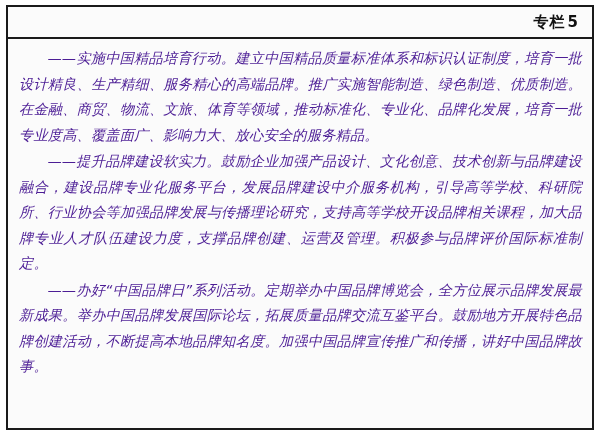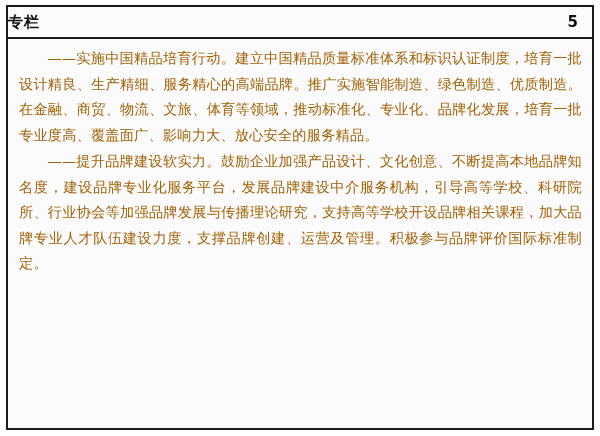--- a/index.html
+++ b/index.html
@@ -24,21 +24,21 @@
     background: #fbfbfb;
     display: flex;
     flex-direction: column;
   }
   #title-bar {
     flex: 0 0 auto;
     height: 30px;
     border-bottom: 2px solid #1a1a1a;
     display: flex;
     align-items: center;
-    justify-content: space-between;
+    justify-content: flex-end;
     background: #fbfbfb;
   }
   .title-text {
     font-family: "DejaVu Sans", sans-serif;
     font-weight: bold;
     font-size: 15px;
     color: #111111;
     letter-spacing: 1px;
     white-space: nowrap;
   }
@@ -52,36 +52,38 @@
   #body-area {
     flex: 1 1 auto;
     padding: 7px 10px 4px 11px;
     box-sizing: border-box;
     overflow: hidden;
   }
   .para {
     font-family: "DejaVu Sans", sans-serif;
     font-size: 14.2px;
     line-height: 25.5px;
-    color: #a16207;
+    color: #4c1d95;
     text-align: justify;
     text-justify: inter-character;
     text-indent: 2em;
     margin: 0 0 1px 0;
     letter-spacing: 0.2px;
+    font-style: italic;
   }
 </style>
 </head>
 <body>
 
 <div id="doc-box">
 
   <div id="title-bar">
     <span class="title-text">专栏</span>
     <span class="title-num">5</span>
   </div>
 
   <div id="body-area">
     <p class="para">——实施中国精品培育行动。建立中国精品质量标准体系和标识认证制度，培育一批设计精良、生产精细、服务精心的高端品牌。推广实施智能制造、绿色制造、优质制造。在金融、商贸、物流、文旅、体育等领域，推动标准化、专业化、品牌化发展，培育一批专业度高、覆盖面广、影响力大、放心安全的服务精品。</p>
-    <p class="para">——提升品牌建设软实力。鼓励企业加强产品设计、文化创意、不断提高本地品牌知名度，建设品牌专业化服务平台，发展品牌建设中介服务机构，引导高等学校、科研院所、行业协会等加强品牌发展与传播理论研究，支持高等学校开设品牌相关课程，加大品牌专业人才队伍建设力度，支撑品牌创建、运营及管理。积极参与品牌评价国际标准制定。</p>
+    <p class="para">——提升品牌建设软实力。鼓励企业加强产品设计、文化创意、技术创新与品牌建设融合，建设品牌专业化服务平台，发展品牌建设中介服务机构，引导高等学校、科研院所、行业协会等加强品牌发展与传播理论研究，支持高等学校开设品牌相关课程，加大品牌专业人才队伍建设力度，支撑品牌创建、运营及管理。积极参与品牌评价国际标准制定。</p>
+    <p class="para">——办好“中国品牌日”系列活动。定期举办中国品牌博览会，全方位展示品牌发展最新成果。举办中国品牌发展国际论坛，拓展质量品牌交流互鉴平台。鼓励地方开展特色品牌创建活动，不断提高本地品牌知名度。加强中国品牌宣传推广和传播，讲好中国品牌故事。</p>
   </div>
 
 </div>
 
 </body></html>

